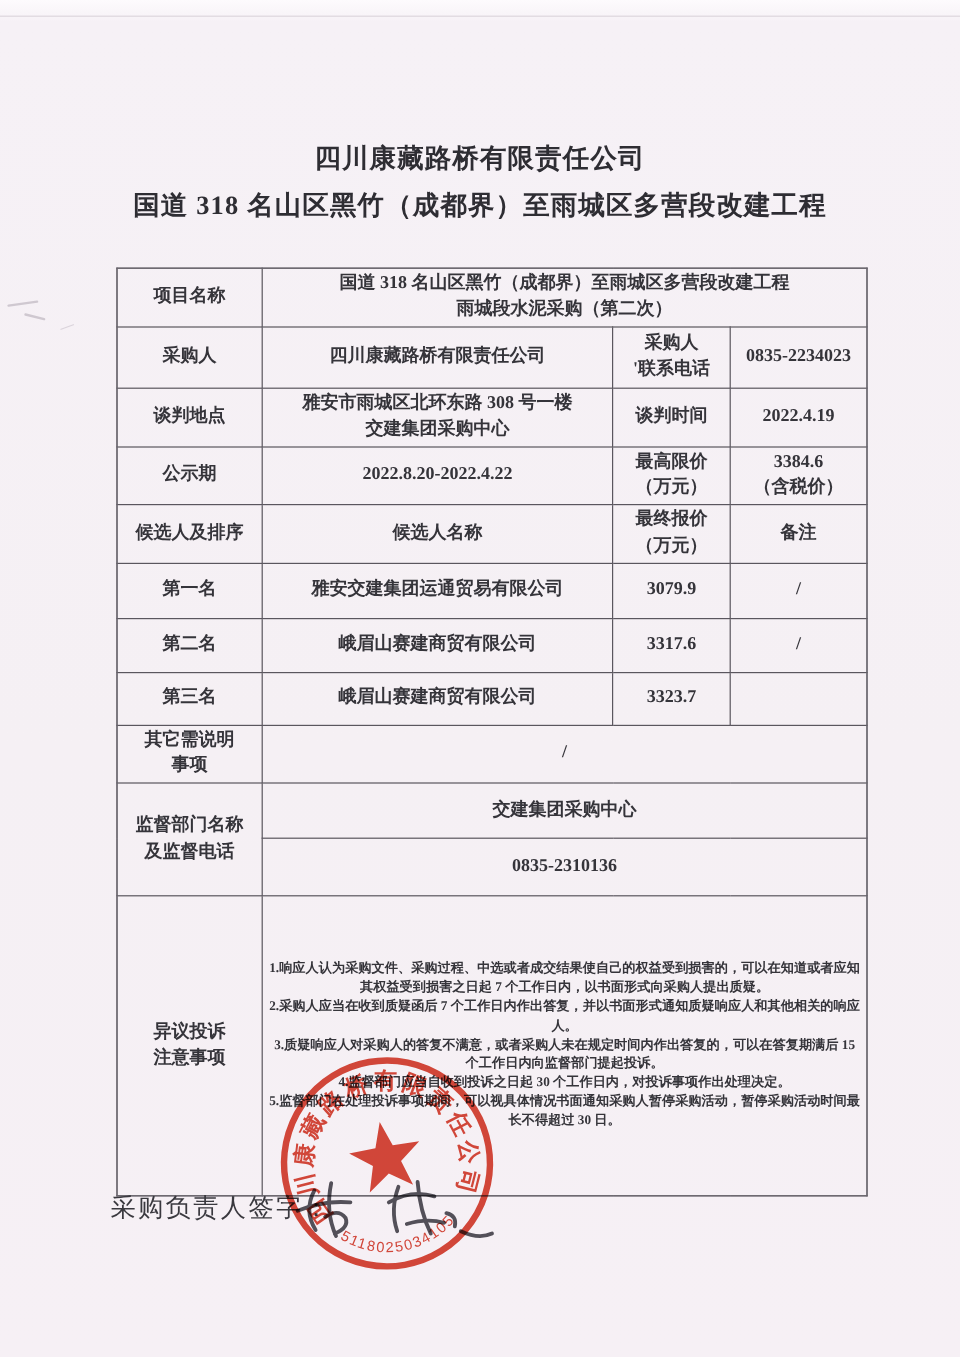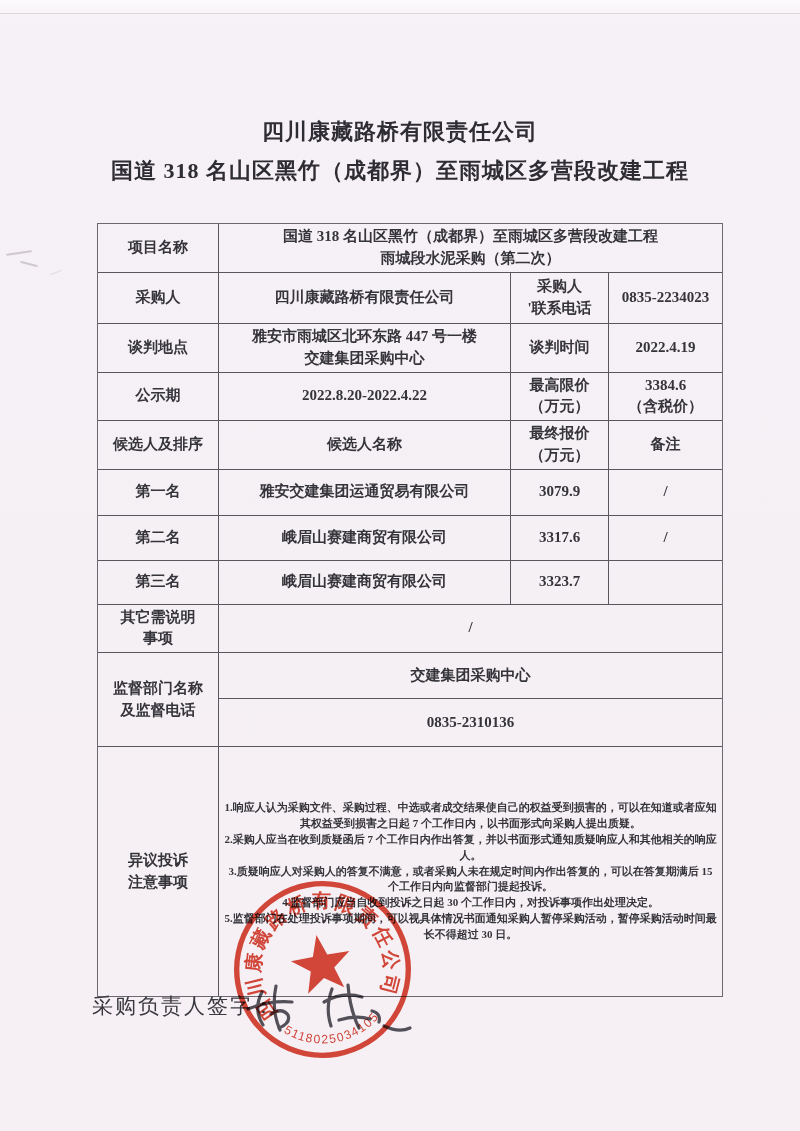--- a/index.html
+++ b/index.html
@@ -116,21 +116,21 @@
       <td class="two-line">
         <span>采购人</span>
         <span>'联系电话</span>
       </td>
       <td>0835-2234023</td>
     </tr>
 
     <tr class="r3">
       <td>谈判地点</td>
       <td class="two-line">
-        <span>雅安市雨城区北环东路 447 号一楼</span>
+        <span>雅安市雨城区北环东路 308 号一楼</span>
         <span>交建集团采购中心</span>
       </td>
       <td>谈判时间</td>
       <td>2022.4.19</td>
     </tr>
 
     <tr class="r4">
       <td>公示期</td>
       <td>2022.8.20-2022.4.22</td>
       <td class="two-line">

